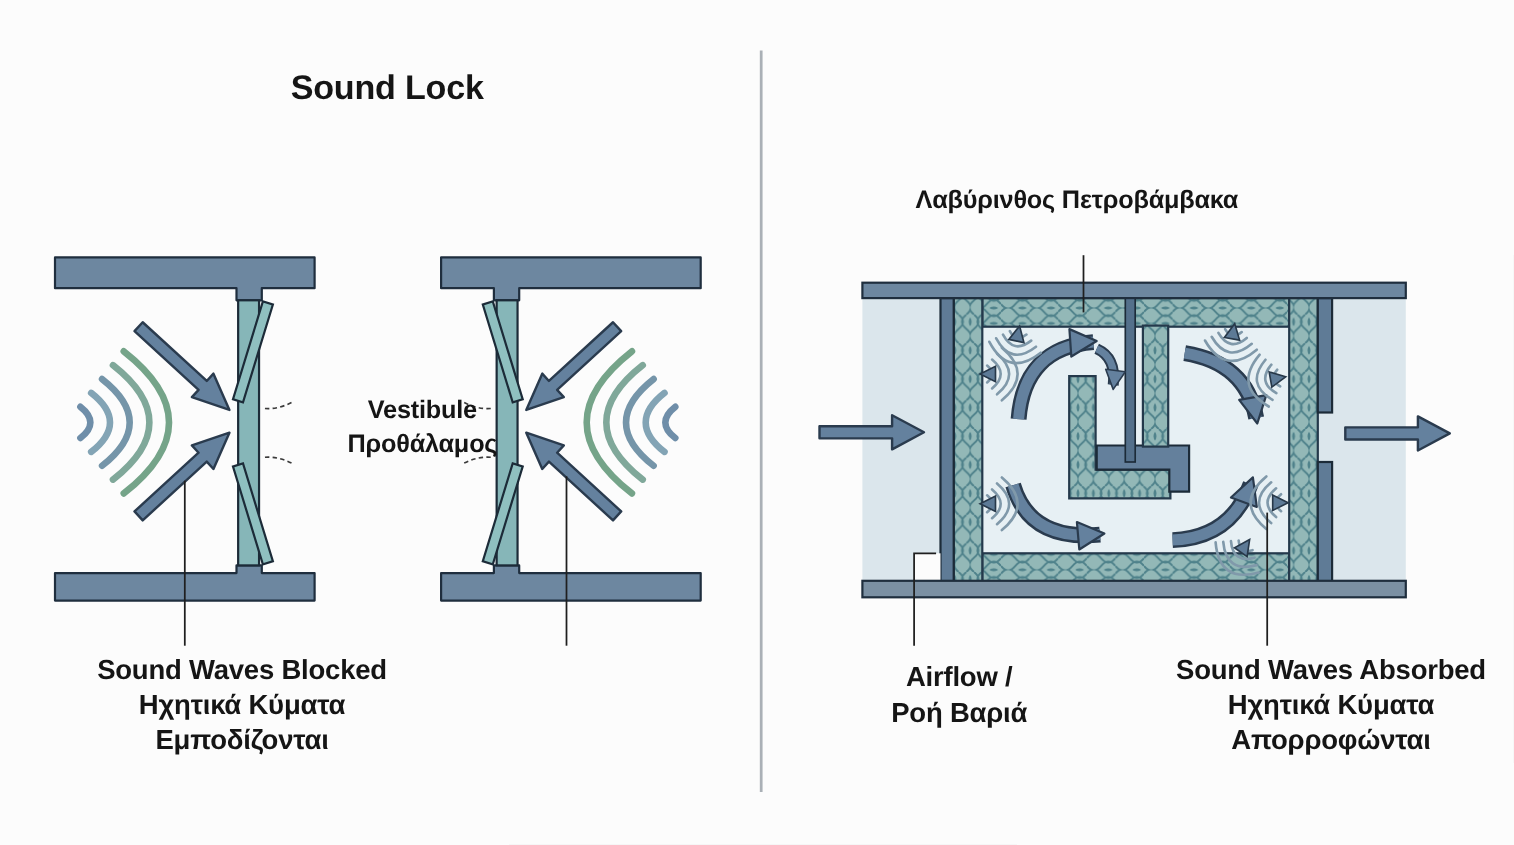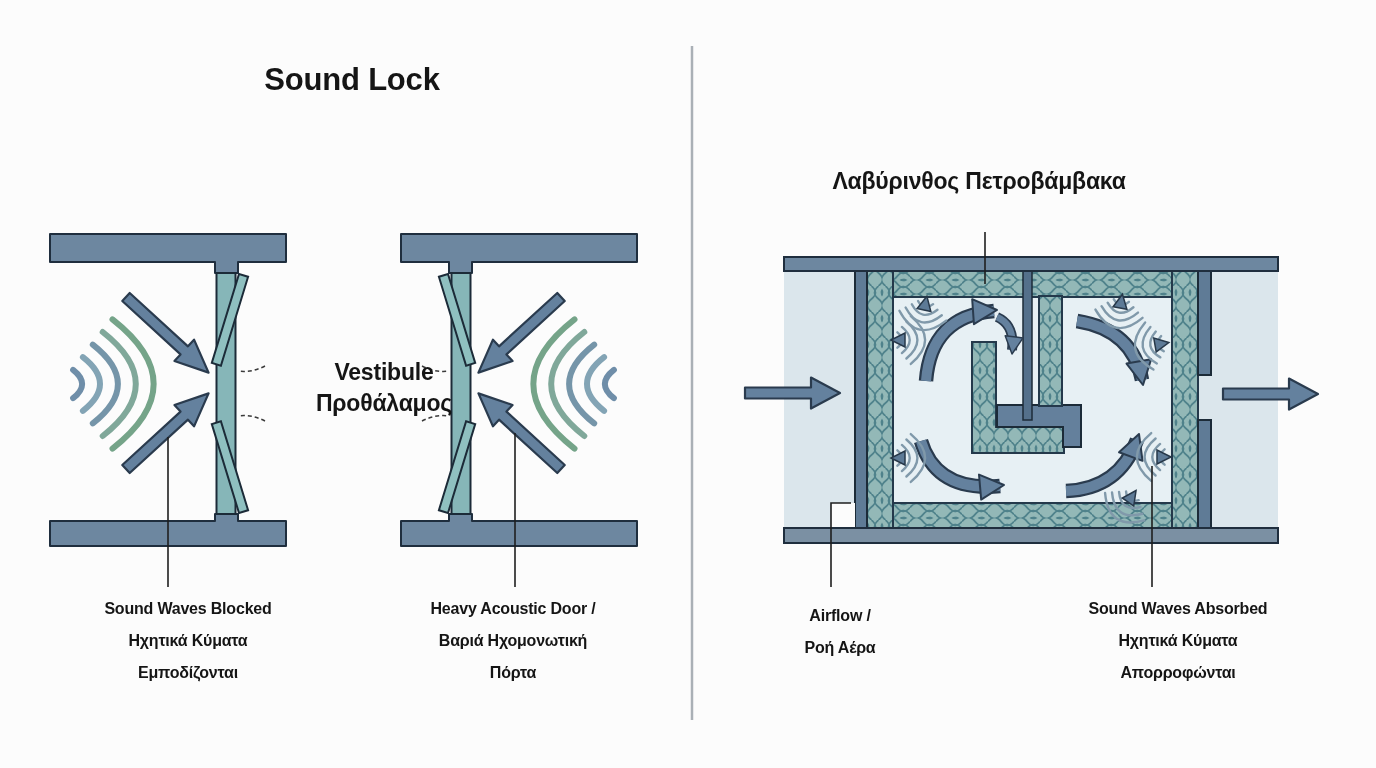--- a/index.html
+++ b/index.html
@@ -16,21 +16,21 @@
   .lbl{
     position:absolute;
     transform:translateX(-50%);
     text-align:center;
     font-weight:700;
     color:#151515;
     white-space:nowrap;
     letter-spacing:-0.2px;
   }
   .title{font-size:31px;line-height:43px;}
-  .sub{font-size:16px;line-height:32px;}
+  .sub{font-size:25px;line-height:32px;margin-left:32px;}
   .mid{font-size:23px;line-height:31px;}
 </style>
 </head>
 <body>
 
 <div id="stage">
 
 <svg id="diagram-svg" width="1376" height="768" viewBox="0 0 1376 768">
   <defs>
 
@@ -198,29 +198,24 @@
 <div class="lbl mid" style="left:979px;top:166px;">
   <div>Λαβύρινθος Πετροβάμβακα</div>
 </div>
 
 <div class="lbl sub" style="left:188px;top:593px;">
   <div>Sound Waves Blocked</div>
   <div>Ηχητικά Κύματα</div>
   <div>Εμποδίζονται</div>
 </div>
 
-<div class="lbl sub" style="left:513px;top:593px;">
-  <div>Heavy Acoustic Door /</div>
-  <div>Βαριά Ηχομονωτική</div>
-  <div>Πόρτα</div>
-</div>
 
 <div class="lbl sub" style="left:840px;top:600px;">
   <div>Airflow /</div>
-  <div>Ροή Αέρα</div>
+  <div>Ροή Βαριά</div>
 </div>
 
 <div class="lbl sub" style="left:1178px;top:593px;">
   <div>Sound Waves Absorbed</div>
   <div>Ηχητικά Κύματα</div>
   <div>Απορροφώνται</div>
 </div>
 
 </div>
 

